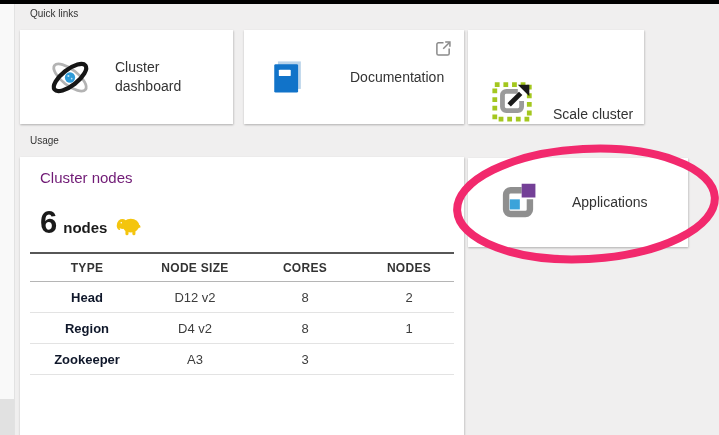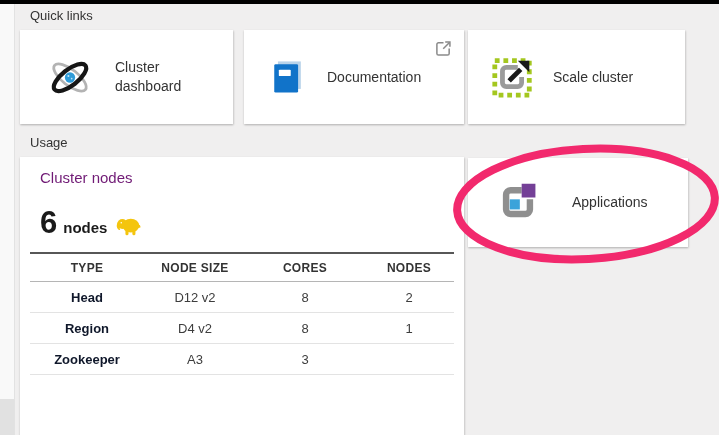--- a/index.html
+++ b/index.html
@@ -8,33 +8,33 @@
     position:relative;
     background:#f0efef;
     font-family:"Liberation Sans","DejaVu Sans",sans-serif;
     color:#333;
     overflow:hidden;
   }
   .topbar { position:absolute; left:0; top:0; width:719px; height:4px; background:#000; }
   .left-rail { position:absolute; left:0; top:4px; width:15px; height:431px; background:#f9f9f9; border-right:1px solid #e2e2e2; }
   .rail-thumb { position:absolute; left:0; bottom:0; width:14px; height:36px; background:#e1e1e1; }
 
-  .section-title { position:absolute; left:30px; font-size:13px; color:#333; }
+  .section-title { position:absolute; left:30px; font-size:10px; color:#333; }
   #quick-links-title { top:8px; }
   #usage-title { top:135px; }
 
   .card {
     position:absolute; background:#fff;
     box-shadow:0 1px 2px rgba(0,0,0,.18), 1px 1px 2px rgba(0,0,0,.10);
     display:flex; align-items:center; cursor:pointer;
   }
   .ql-card { top:30px; height:94px; padding-left:22px; }
   #card-cluster-dashboard { left:20px; width:213px; }
-  #card-documentation { left:244px; width:220px; }
-  #card-scale-cluster { left:468px; width:217px; }
+  #card-documentation { left:244px; width:220px;gap:23px; }
+  #card-scale-cluster { left:468px; width:176px;align-items:flex-end; }
   .card .icon-box { flex:0 0 auto; display:flex; align-items:center; justify-content:center; }
   .card .label { margin-left:17px; font-size:14px; color:#333; line-height:19px; max-width:100px; }
 
   .ext-link { position:absolute; top:10px; right:12px; width:17px; height:17px; }
 
   #cluster-nodes-card { left:20px; top:157px; width:444px; height:278px; display:block; cursor:default; }
   #cluster-nodes-title { position:absolute; left:20px; top:12px; font-size:15px; color:#701a75; }
   .count-row { position:absolute; left:20px; top:50px; display:flex; align-items:flex-end; }
   .count-num { font-size:31px; font-weight:600; color:#1a1a1a; line-height:31px; }
   .count-unit { font-size:15px; font-weight:700; color:#1a1a1a; margin-left:6px; margin-bottom:2px; }

